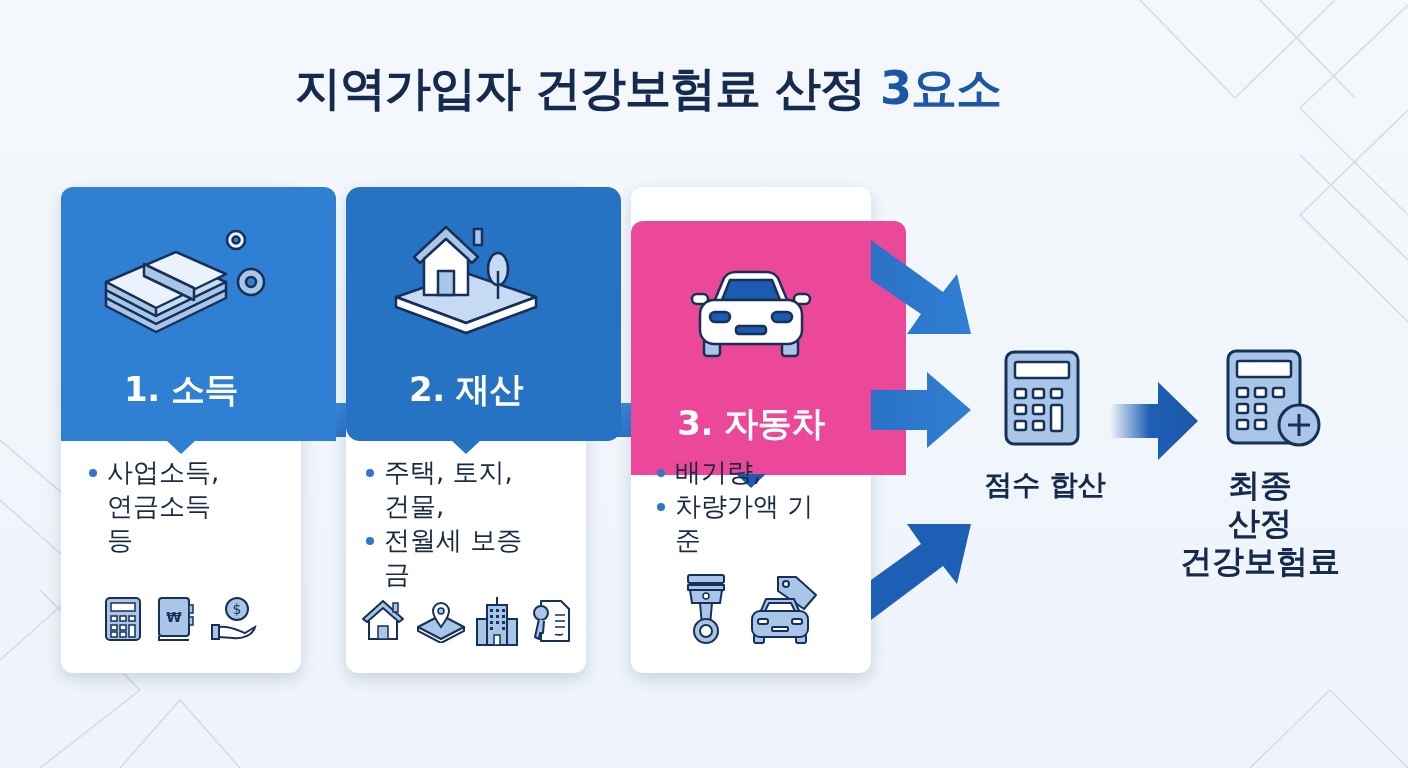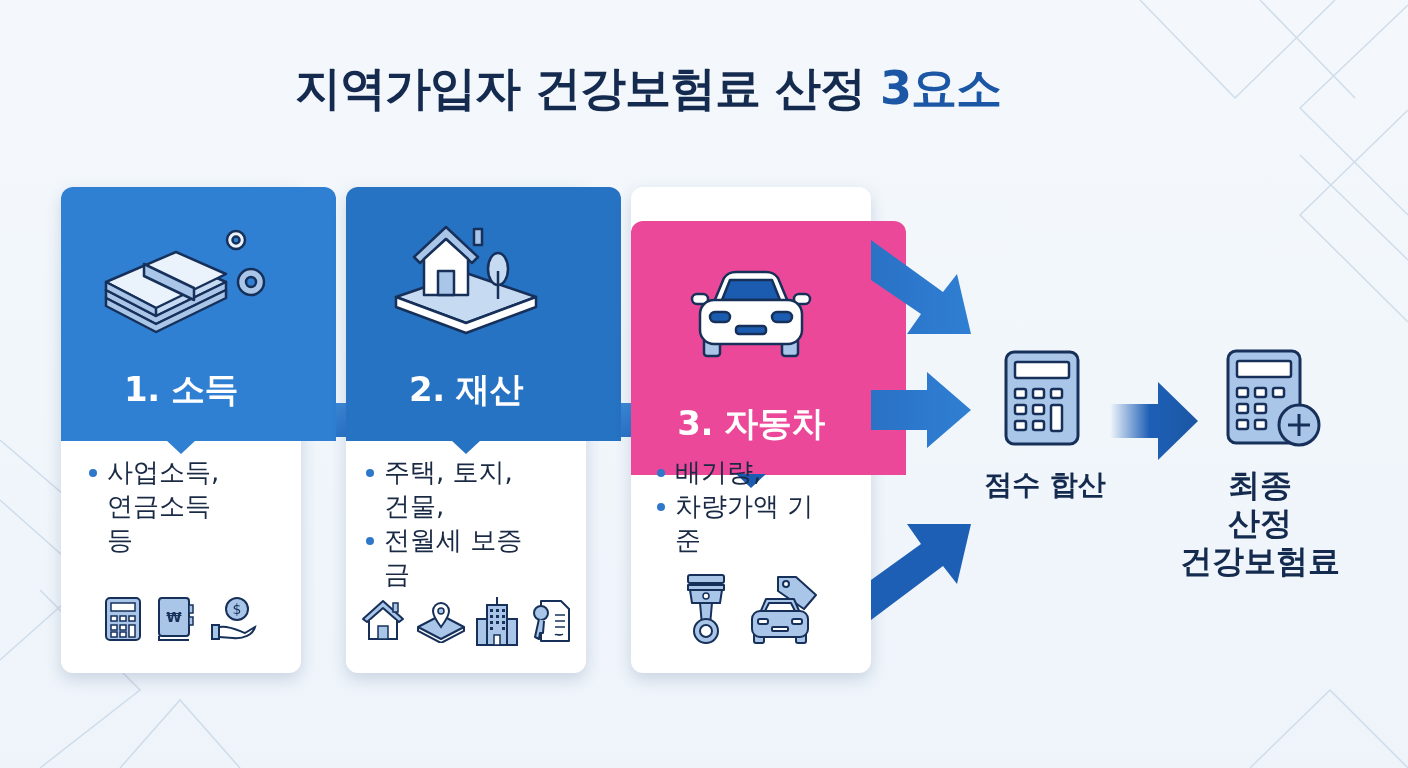--- a/index.html
+++ b/index.html
@@ -98,21 +98,21 @@
     <svg width="50" height="48" viewBox="0 0 50 48">
         <circle cx="28" cy="14" r="11" fill="#a9c6e8" stroke="#16305a" stroke-width="2"></circle>
         <text x="28" y="19" font-size="14" text-anchor="middle" fill="#16305a" font-family="DejaVu Sans, sans-serif">$</text>
         <rect x="3" y="30" width="7" height="14" fill="#a9c6e8" stroke="#16305a" stroke-width="2"></rect>
         <path d="M10 32 C20 30 30 36 36 38 L46 32 C44 40 34 44 24 43 L10 42" fill="none" stroke="#16305a" stroke-width="2"></path>
       </svg>
   </div>
 </div>
 
 <div class="card" style="left:346px;">
-  <div class="head" style="background:#2672c3;">
+  <div class="head" style="background:#2672c3;border-radius:14px;">
     <div class="notch" style="border-top-color:#2672c3;"></div>
     <div class="icon-main">
       <svg width="160" height="130" viewBox="0 0 160 130">
         <g stroke="#16305a" stroke-width="2.5" stroke-linejoin="round">
           <path d="M10 82 L80 58 L150 82 L80 108 Z" fill="#c6daf1"></path>
           <path d="M10 82 L10 92 L80 118 L150 92 L150 82 L80 108 Z" fill="#fff"></path>
           <rect x="88" y="14" width="8" height="16" fill="#a9c6e8"></rect>
           <path d="M28 42 L60 12 L92 42 L86 48 L60 24 L34 48 Z" fill="#a9c6e8"></path>
           <path d="M38 44 L60 24 L82 44 L82 80 L38 80 Z" fill="#fff"></path>
           <rect x="52" y="56" width="16" height="24" fill="#a9c6e8"></rect>

